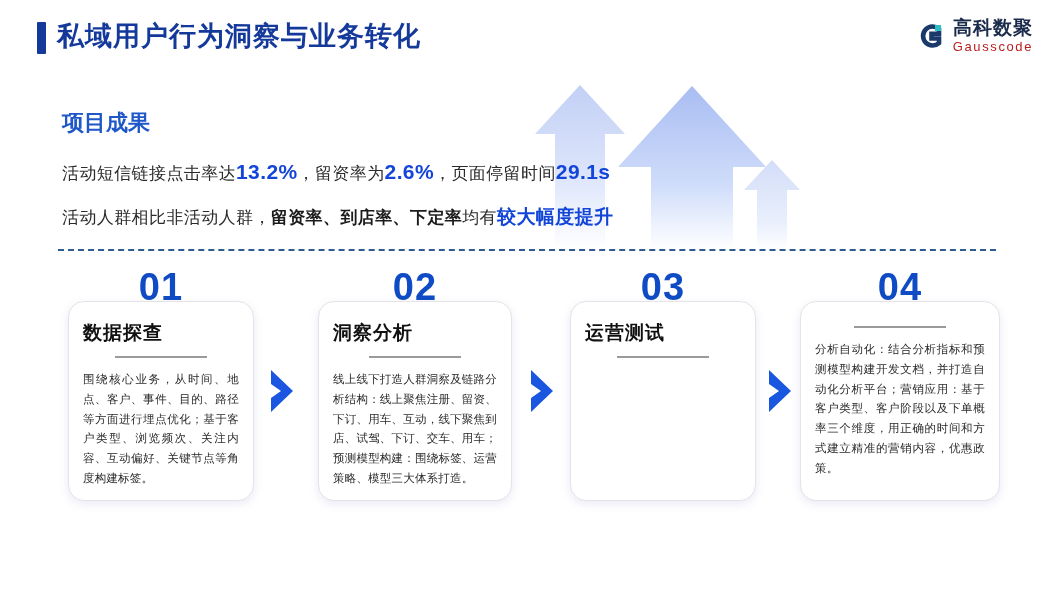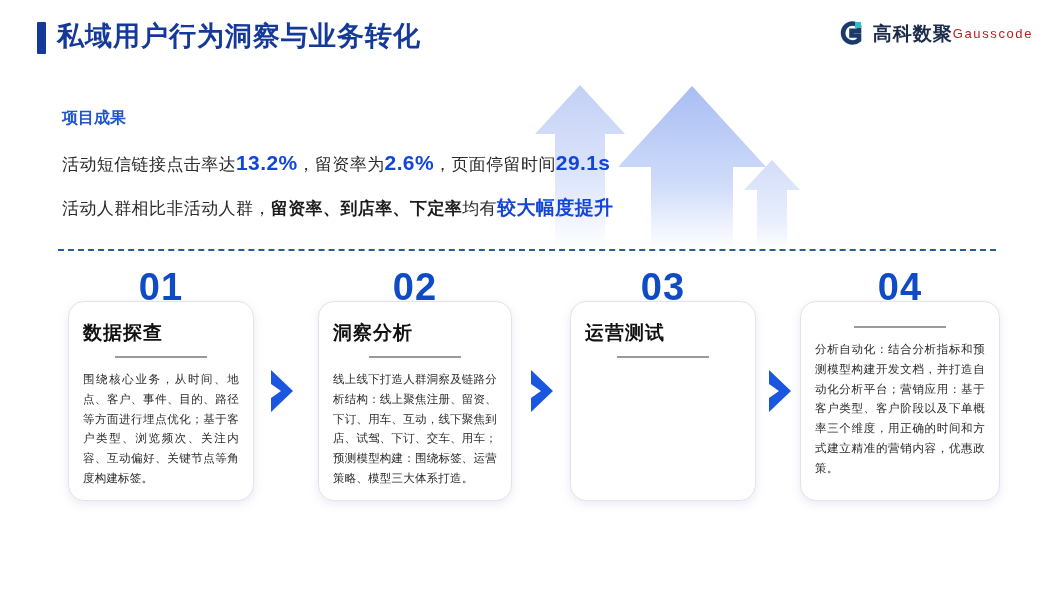--- a/index.html
+++ b/index.html
@@ -21,27 +21,27 @@
     position:absolute; left:28px; top:22px; width:9px; height:32px;
     background:#14399b; border-radius:1px;
   }
   .page-title {
     position:absolute; left:48px; top:18px;
     font-size:27px; font-weight:bold; color:#14399b;
     letter-spacing:1px; white-space:nowrap;
   }
   .logo { position:absolute; right:24px; top:18px; display:flex; align-items:center; gap:7px; }
   .logo-mark { position:relative; width:30px; height:30px; flex:none; }
-  .logo-text { display:flex; flex-direction:row; line-height:1; }
+  .logo-text { display:flex; flex-direction:column; line-height:1;align-items:center; }
   .logo-cn { font-size:19px; font-weight:bold; color:#1b2b4b; letter-spacing:1px; }
   .logo-en { font-size:13px; color:#b91c1c; letter-spacing:1.6px; margin-top:3px; }
 
   
   .results { position:absolute; left:62px; top:108px; z-index:2; }
-  .results-title { font-size:16px; font-weight:bold; color:#1f57c9; margin-bottom:22px; }
+  .results-title { font-size:22px; font-weight:bold; color:#1f57c9; margin-bottom:22px; }
   .results-line { font-size:17px; color:#2b2b2b; margin-bottom:19px; white-space:nowrap; letter-spacing:.4px; }
   .hl { color:#1346d8; font-weight:bold; font-size:21px; }
   .bd { font-weight:bold; color:#1b1b1b; }
   .hl2 { color:#1346d8; font-weight:bold; font-size:19px; }
 
   
   .divider {
     position:absolute; left:58px; top:249px; width:938px; height:0;
     border-top:2px dashed #2e5b92; z-index:2;
   }

